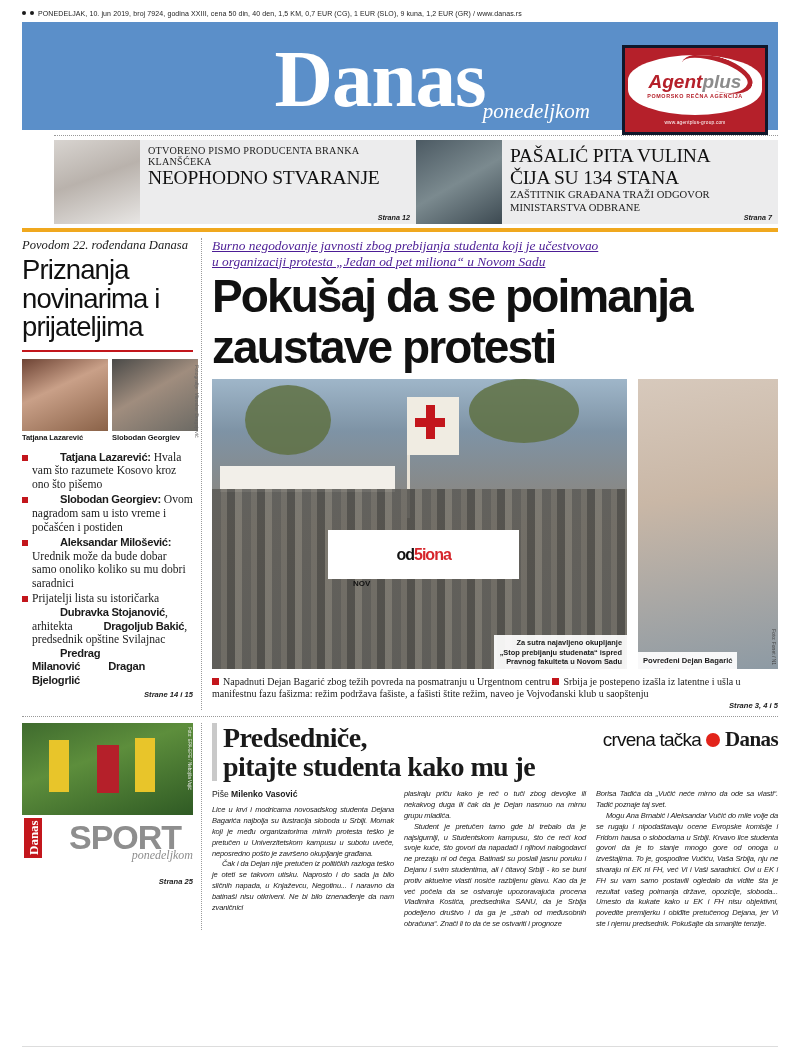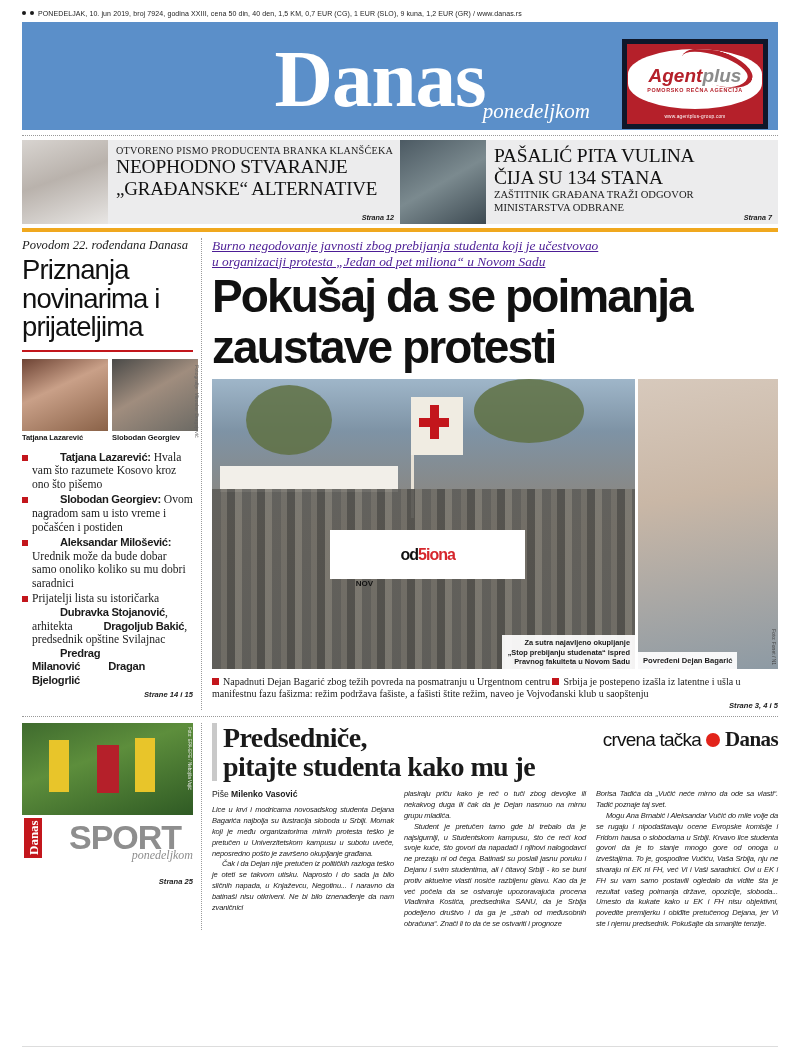--- a/index.html
+++ b/index.html
@@ -43,45 +43,45 @@
   }
   .masthead-sub {
     position: absolute;
     right: 188px; bottom: 6px;
     font-family: "Liberation Serif", serif;
     font-style: italic;
     font-size: 21px;
     color: #ffffff;
   }
   .adbox {
-    position: absolute; right: 10px; top: 17px;
+    position: absolute; right: 10px; top: 23px;
     width: 146px; height: 90px;
     background: #b5202a;
-    border: 5px solid #0f172a;
+    border: 3px solid #0f172a;
     display: flex; flex-direction: column; align-items: center; justify-content: center;
   }
   .adbox-inner {
     width: 134px; height: 60px; background: #fff;
     border-radius: 50% / 42%;
     display: flex; flex-direction: column; align-items: center; justify-content: center;
     position: relative; overflow: hidden;
   }
   .ad-arc {
     position: absolute; top: 2px; right: 8px; width: 74px; height: 34px;
     border-top: 5px solid #b5202a; border-right: 5px solid #b5202a;
     border-radius: 50%; transform: rotate(18deg);
   }
   .ad-name { font-size: 19px; font-style: italic; font-weight: 700; font-family: "Liberation Sans", sans-serif; line-height: 1; }
   .ad-name .a1 { color: #b5202a; }
   .ad-name .a2 { color: #8c8c8c; }
   .ad-tag { font-size: 5.4px; letter-spacing: .6px; color: #b5202a; margin-top: 2px; font-weight:700;}
   .ad-url { font-size: 4.8px; color: #ffffff; margin-top: 5px; letter-spacing: .2px; }
 
   
-  .teaserwrap { display: flex; margin-top: 5px; border-top: 1px dotted #999; padding-top: 4px;}
+  .teaserwrap { display: flex; margin-top: 5px; border-top: 1px dotted #999; padding-top: 4px; margin-left: 32px;}
   .teaser { display: flex; background: #ececed; flex: 1; height: 84px; position: relative; }
   .teaser-photo { width: 86px; height: 84px; flex: none; background-size: cover; background-position: center; position: relative; overflow:hidden;}
   .tp-left { background: linear-gradient(160deg,#d8d4d0 0%,#b9b2ac 45%,#e8e6e4 100%); }
   .tp-right { background: linear-gradient(150deg,#4c5a63 0%,#7b8a8f 50%,#3d4a52 100%); }
   .teaser-body { padding: 5px 6px 2px 8px; flex: 1; position: relative; }
   .t-kicker {
     font-family: "Liberation Serif", serif;
     font-size: 10.2px; letter-spacing: .2px; color: #1a1a1a;
   }
   .t-head {
@@ -136,21 +136,21 @@
   .r-kicker {
     font-family: "Liberation Serif", serif; font-style: italic;
     font-size: 13.4px; line-height: 1.16; color: #4c1d95; text-decoration: underline;
   }
   .r-head {
     font-family: "Liberation Sans", sans-serif; font-weight: 700;
     font-size: 46px; line-height: .99; letter-spacing: -1.9px;
     margin-top: 5px; color: #111;
   }
 
-  .photorow { display: flex; gap: 3px; margin-top: 9px; position: relative; }
+  .photorow { display: flex; gap: 11px; margin-top: 9px; position: relative; }
   .bigphoto { flex: 1; height: 290px; position: relative; overflow: hidden;
     background: linear-gradient(180deg,#9fb6c9 0%,#7e93a5 18%,#8e8376 50%,#6d6a62 100%); }
   .sidephoto { width: 140px; height: 290px; position: relative; overflow: hidden;
     background: linear-gradient(170deg,#d7c9bc 0%,#c9b7a6 40%,#8d9aa4 100%); }
   .crowd { position:absolute; bottom:0; left:0; right:0; height:62%;
     background: repeating-linear-gradient(90deg,#5d5c58 0 9px,#6f6c65 9px 15px,#4e4d49 15px 23px,#7b7870 23px 30px); opacity:.88;}
   .banner { position:absolute; left: 28%; top: 52%; width: 46%; height: 17%;
     background:#fff; display:flex; align-items:center; justify-content:center;
     font-family:"Liberation Sans",sans-serif; font-weight:700; font-size:16px; letter-spacing:-1px;}
   .banner .rd { color:#d6262c; }
@@ -244,21 +244,20 @@
     </div>
   </div>
 
   <div class="teaserwrap">
 
     <div class="teaser">
       <div class="teaser-photo tp-left"></div>
       <div class="teaser-body">
         <div class="t-kicker">OTVORENO PISMO PRODUCENTA BRANKA KLANŠĆEKA</div>
         <div class="t-head">NEOPHODNO STVARANJE</div>
-        <div class="t-head sm">„GRAĐANSKE“ ALTERNATIVE</div>
         <div class="t-page">Strana 12</div>
       </div>
     </div>
 
     <div class="teaser">
       <div class="teaser-photo tp-right"></div>
       <div class="teaser-body">
         <div class="t-head">PAŠALIĆ PITA VULINA</div>
         <div class="t-head">ČIJA SU 134 STANA</div>
         <div class="t-sub">ZAŠTITNIK GRAĐANA TRAŽI ODGOVOR</div>

